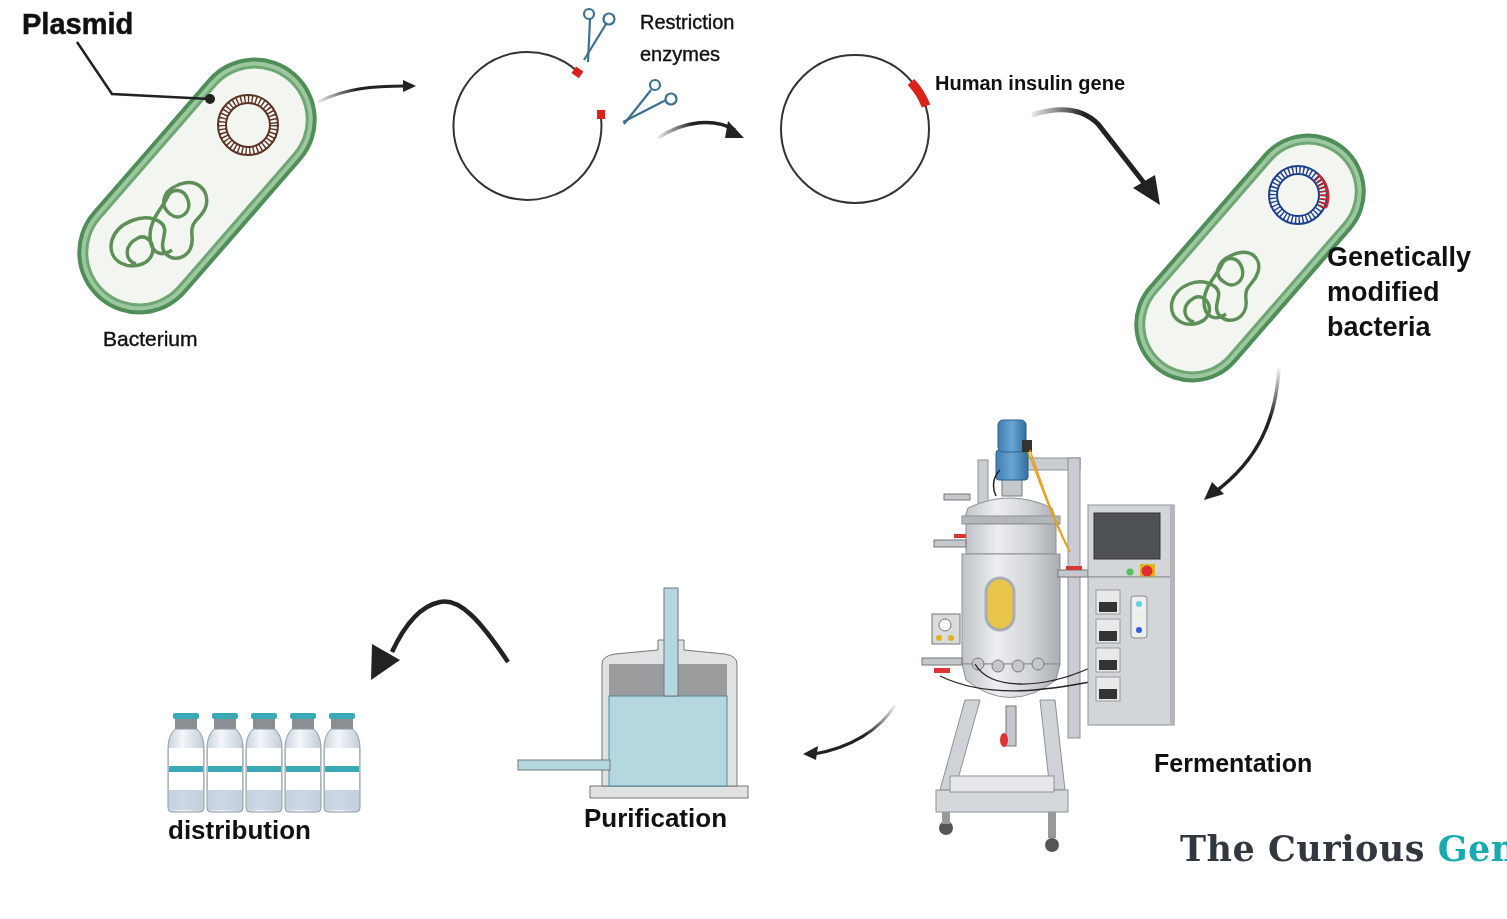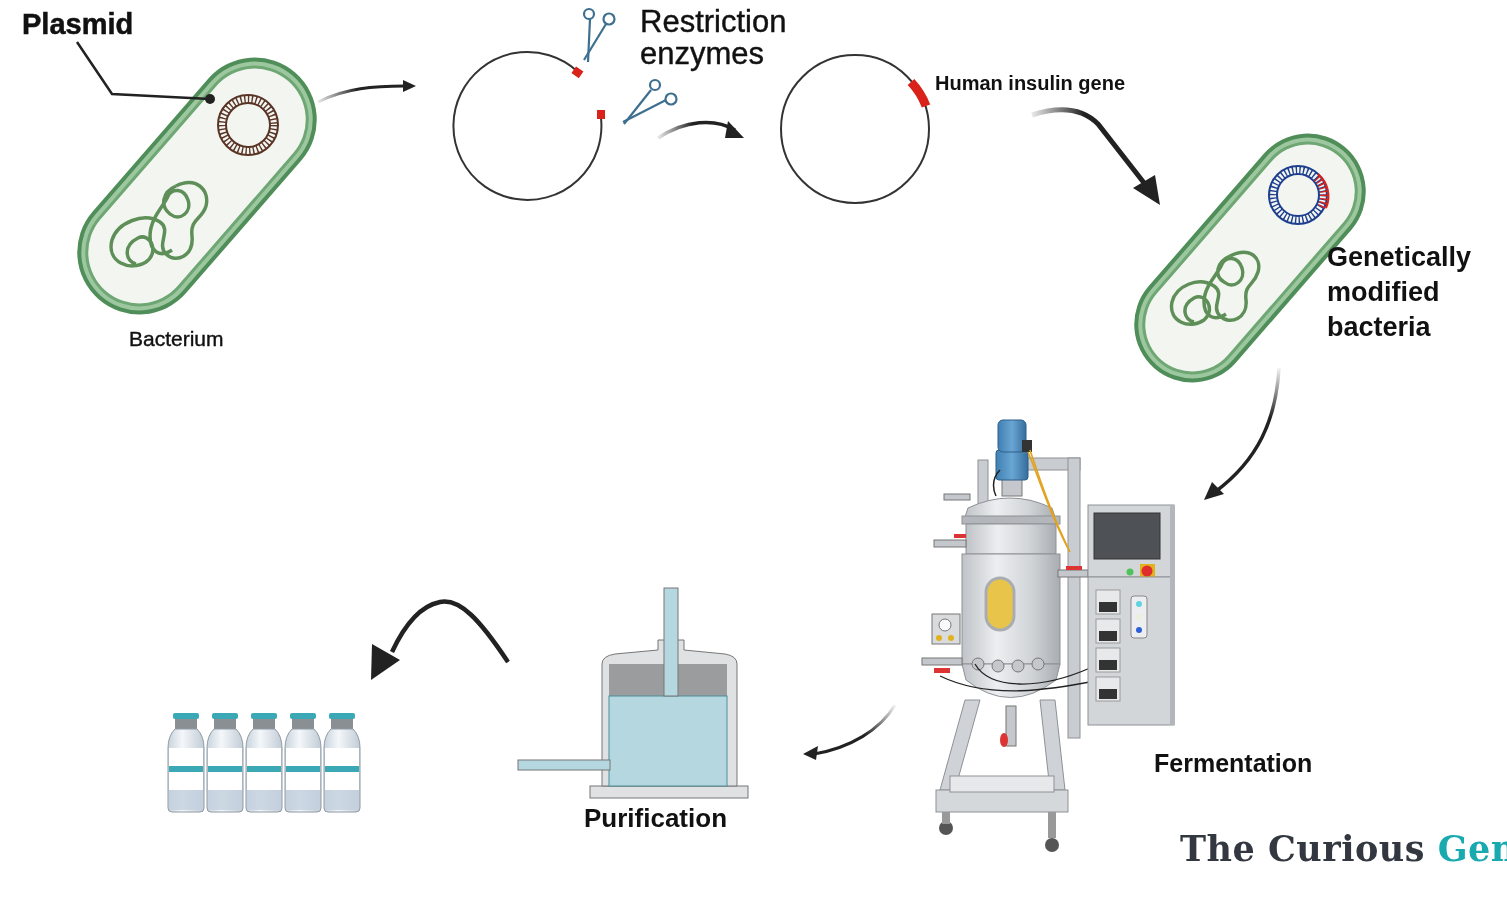--- a/index.html
+++ b/index.html
@@ -1,21 +1,21 @@
 <!DOCTYPE html>
 <html><head>
 <meta charset="utf-8">
 <style>
   html, body { margin:0; padding:0; background:#ffffff; }
   body { width:1507px; height:919px; position:relative; overflow:hidden; font-family:"Liberation Sans", sans-serif; }
   #stage { position:absolute; left:0; top:0; width:1507px; height:919px; }
   .lbl { position:absolute; color:#111; font-family:"Liberation Sans", sans-serif; font-weight:bold; white-space:nowrap; }
   .lbl-plasmid { left:22px; top:8px; font-size:29px; font-weight:bold; -webkit-text-stroke:0.5px #111; }
-  .lbl-bacterium { left:103px; top:327px; font-size:21px; font-weight:normal;margin-left:26px; -webkit-text-stroke:0.4px #111; }
-  .lbl-restriction { left:640px; top:6px; font-size:31px; line-height:32px; font-weight:normal; -webkit-text-stroke:0.4px #111; }
+  .lbl-bacterium { left:103px; top:327px; font-size:21px; font-weight:normal; -webkit-text-stroke:0.4px #111; }
+  .lbl-restriction { left:640px; top:6px; font-size:20px; line-height:32px; font-weight:normal; -webkit-text-stroke:0.4px #111; }
   .lbl-insulin-gene { left:935px; top:72px; font-size:20px; }
   .lbl-gm { left:1327px; top:240px; font-size:27px; line-height:35px; }
   .lbl-fermentation { left:1154px; top:749px; font-size:25px; }
   .lbl-purification { left:566px; top:803px; font-size:26px;margin-left:18px; }
   .lbl-distribution { left:168px; top:814px; font-size:26px; line-height:33px; }
   .brand { position:absolute; left:1180px; top:828px; font-family:"DejaVu Serif", serif; font-weight:bold; font-size:35px; color:#333840; white-space:nowrap; letter-spacing:0.5px; }
   .brand .accent { color:#19aab0; }
 </style>
 </head>
 <body>
@@ -280,17 +280,18 @@
 </div>
 <div class="lbl lbl-insulin-gene">Human insulin gene</div>
 <div class="lbl lbl-gm">
   <div>Genetically</div>
   <div>modified</div>
   <div>bacteria</div>
 </div>
 <div class="lbl lbl-fermentation">Fermentation</div>
 <div class="lbl lbl-purification">Purification</div>
 <div class="lbl lbl-distribution">
+  <div>distribution</div>
 </div>
 <div class="brand">
   <span>The Curious</span>
   <span class="accent">Gen</span>
 </div>
 
 </body></html>

